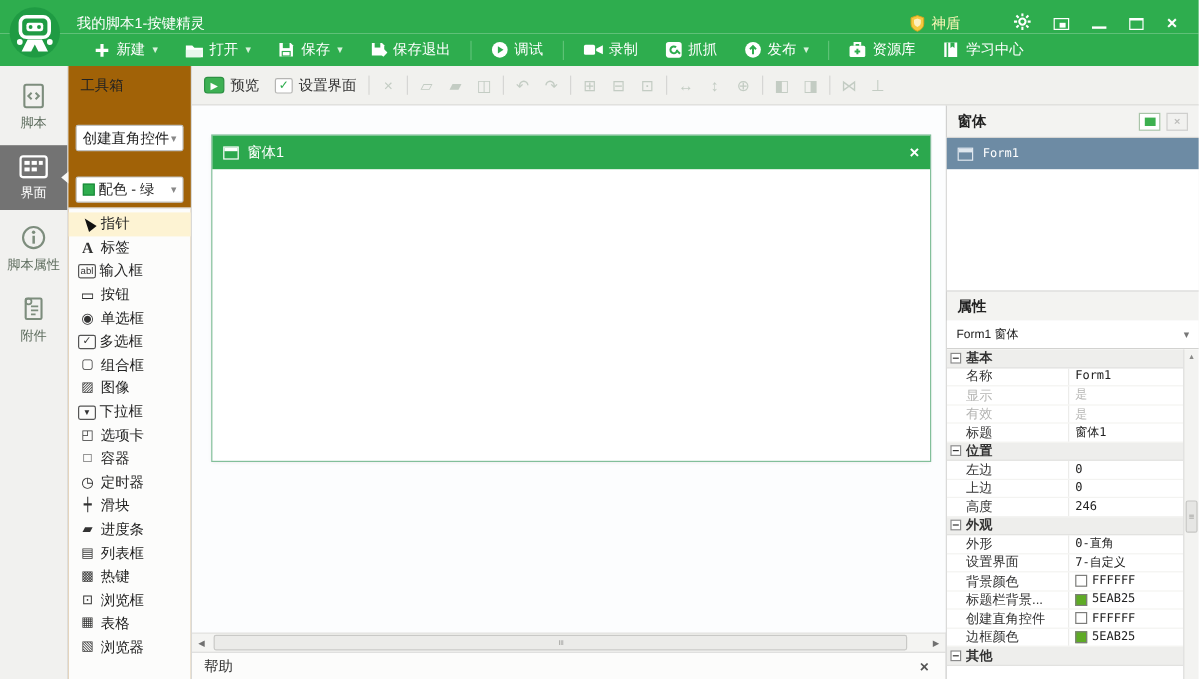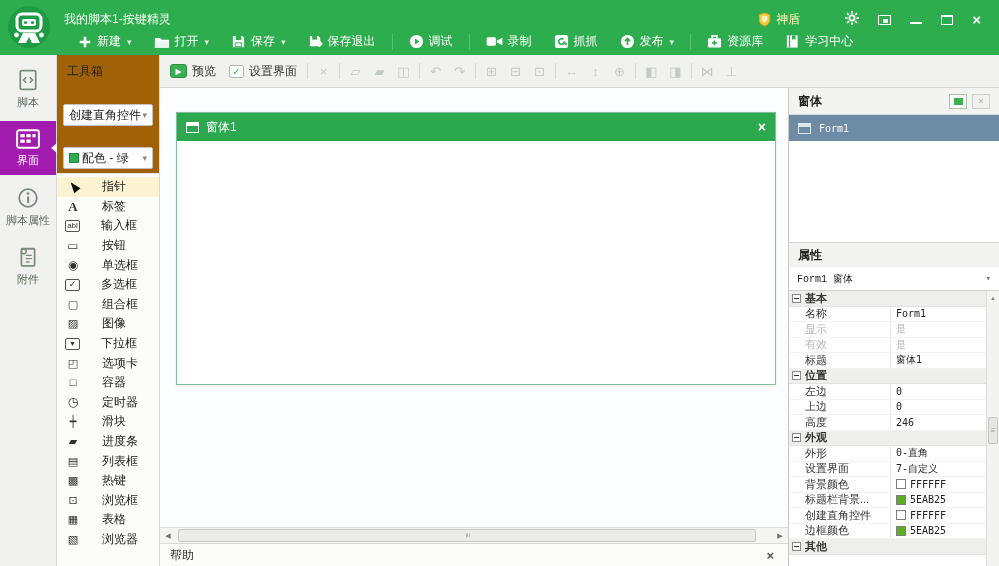--- a/index.html
+++ b/index.html
@@ -21,34 +21,34 @@
 .tbtn{display:flex;align-items:center;gap:5px;color:#fff;padding:0 9px;height:27px;cursor:pointer}
 .tbtn svg{display:block}
 .caret{font-size:9px;color:#d9f2dd;margin-left:1px}
 .tsep{width:1px;height:16px;background:#5ec276;margin:0 3px}
 
 .main{display:flex;height:511px}
 
 .nav{width:57px;background:#f1f1ef;border-right:1px solid #d9d9d7;display:flex;flex-direction:column;padding-top:7px}
 .nav-item{height:54px;margin-bottom:5px;display:flex;flex-direction:column;align-items:center;justify-content:center;gap:4px;color:#5c6b5c;font-size:11px;position:relative;cursor:pointer}
 .nav-item svg{color:#7d8d7d}
-.nav-item[data-state="selected"]{background:#a21caf;color:#fff}
+.nav-item[data-state="selected"]{background:#737373;color:#fff}
 .nav-item[data-state="selected"] svg{color:#fff}
 .nav-item[data-state="selected"]::after{content:"";position:absolute;right:-1px;top:50%;margin-top:-5px;width:0;height:0;border-top:5px solid transparent;border-bottom:5px solid transparent;border-right:6px solid #f7f7f5}
 
 .toolbox{width:103px;background:#a16207;border-right:1px solid #d9d9d7;display:flex;flex-direction:column}
 .tb-title{padding:8px 0 7px 10px;color:#222}
 .tb-dd{margin:17px 6px 4px 6px;height:22px;background:#fff;border:1px solid #c2c2c0;border-radius:2px;display:flex;align-items:center;padding:0 5px;font-size:12px;color:#222;cursor:pointer}
 .tb-dd .dd-caret{margin-left:auto;color:#888;font-size:9px}
 .color-swatch-green{width:10px;height:10px;background:#2ead4e;border:1px solid #1d8a3c;margin-right:3px;flex:none}
 .tb-list{flex:1;background:#fcfcfb;border-top:1px solid #e2e2e0;overflow:hidden;padding-top:3px}
 .crow{height:19.6px;display:flex;align-items:center;cursor:pointer}
 .crow[data-state="selected"]{background:#fdf3d3}
 .cicon{width:16px;margin-left:8px;display:flex;align-items:center;justify-content:center;color:#333;font-size:11px;line-height:1}
-.clabel{margin-left:21px;color:#222}
+.clabel{margin-left:3px;color:#222}
 [data-name="pointer-icon"]::before{content:"";width:0;height:0;border-left:4px solid transparent;border-right:4px solid transparent;border-bottom:11px solid #111;transform:rotate(-38deg);margin-left:1px}
 [data-name="label-icon"]{font-family:"Liberation Serif","DejaVu Serif",serif;font-weight:bold;font-size:13px}
 [data-name="input-icon"],[data-name="checkbox-icon"],[data-name="dropdown-icon"]{border:1px solid #555;border-radius:2px;width:15px;height:12px;font-size:8px}
 [data-name="checkbox-icon"]{font-size:9px;font-weight:bold}
 [data-name="button-icon"],[data-name="radio-icon"],[data-name="timer-icon"]{font-size:12px}
 .cicon i{font-style:normal}
 
 .workarea{flex:1;display:flex;flex-direction:column;min-width:0}
 .canvas-toolbar{height:33px;background:#f1f1ee;border-bottom:1px solid #d6d6d4;display:flex;align-items:center;padding-left:7px;gap:7px}
 .cbtn{display:flex;align-items:center;gap:5px;color:#333;cursor:pointer;padding:0 3px}
@@ -78,21 +78,21 @@
 .rp-h .rp-btns{margin-left:auto;display:flex;gap:5px}
 .addform-btn{width:18px;height:15px;background:#fff;border:1px solid #a9c4a9;display:flex;align-items:center;justify-content:center;cursor:pointer}
 .addform-btn i{width:9px;height:7px;background:#3db04f;display:block}
 .delform-btn{width:18px;height:15px;background:#f1f1ef;border:1px solid #cfcfcd;color:#bdbdbb;font-size:9px;display:flex;align-items:center;justify-content:center}
 .form-list{height:129px;background:#fff;border-top:1px solid #d6d6d4;border-bottom:1px solid #d6d6d4}
 .fl-item{height:26px;background:#6d8ba4;color:#fff;display:flex;align-items:center;padding-left:9px;cursor:pointer}
 .fl-item .win-glyph{border-color:#dfe7ee}
 .fl-item .win-glyph::before{background:#dfe7ee}
 .fl-label{margin-left:8px;font-family:"DejaVu Sans Mono","Liberation Mono",monospace;font-size:10px}
 .props-h{height:24px}
-.selector{height:24px;background:#fff;border-bottom:1px solid #d2d2d0;display:flex;align-items:center;padding:0 8px;font-family:Liberation Mono, monospace;font-size:10px;color:#222;cursor:pointer}
+.selector{height:24px;background:#fff;border-bottom:1px solid #d2d2d0;display:flex;align-items:center;padding:0 8px;font-family:Liberation Sans, sans-serif;font-size:10px;color:#222;cursor:pointer}
 .selector .dd-caret{margin-left:auto;color:#777;font-size:9px}
 .prop-grid{flex:1;background:#fff;position:relative;overflow:hidden;padding-right:13px}
 .prow{height:15.5px;display:flex;align-items:center;padding-left:3px;font-size:11px;border-bottom:1px solid #f3f3f1;cursor:default}
 .prow[data-type="group"]{background:#eeeeec;font-weight:bold;color:#333;border-bottom:1px solid #e2e2e0}
 .pgbox{width:9px;height:9px;border:1px solid #8a8a8a;background:#fff;position:relative;margin-right:4px;flex:none}
 .pgbox::after{content:"";position:absolute;left:1px;right:1px;top:3px;height:1px;background:#333}
 .prow[data-type="prop"] .pgbox,.prow[data-type="dim"] .pgbox{visibility:hidden}
 .plabel{width:85px;flex:none;overflow:hidden;white-space:nowrap;color:#333}
 .prow[data-type="dim"] .plabel,.prow[data-type="dim"] .pval{color:#b5b5b3}
 .pval{flex:1;height:100%;border-left:1px solid #ececea;display:flex;align-items:center;padding-left:5px;gap:4px;font-family:"DejaVu Sans Mono","Liberation Mono",monospace;font-size:10px;color:#222}

